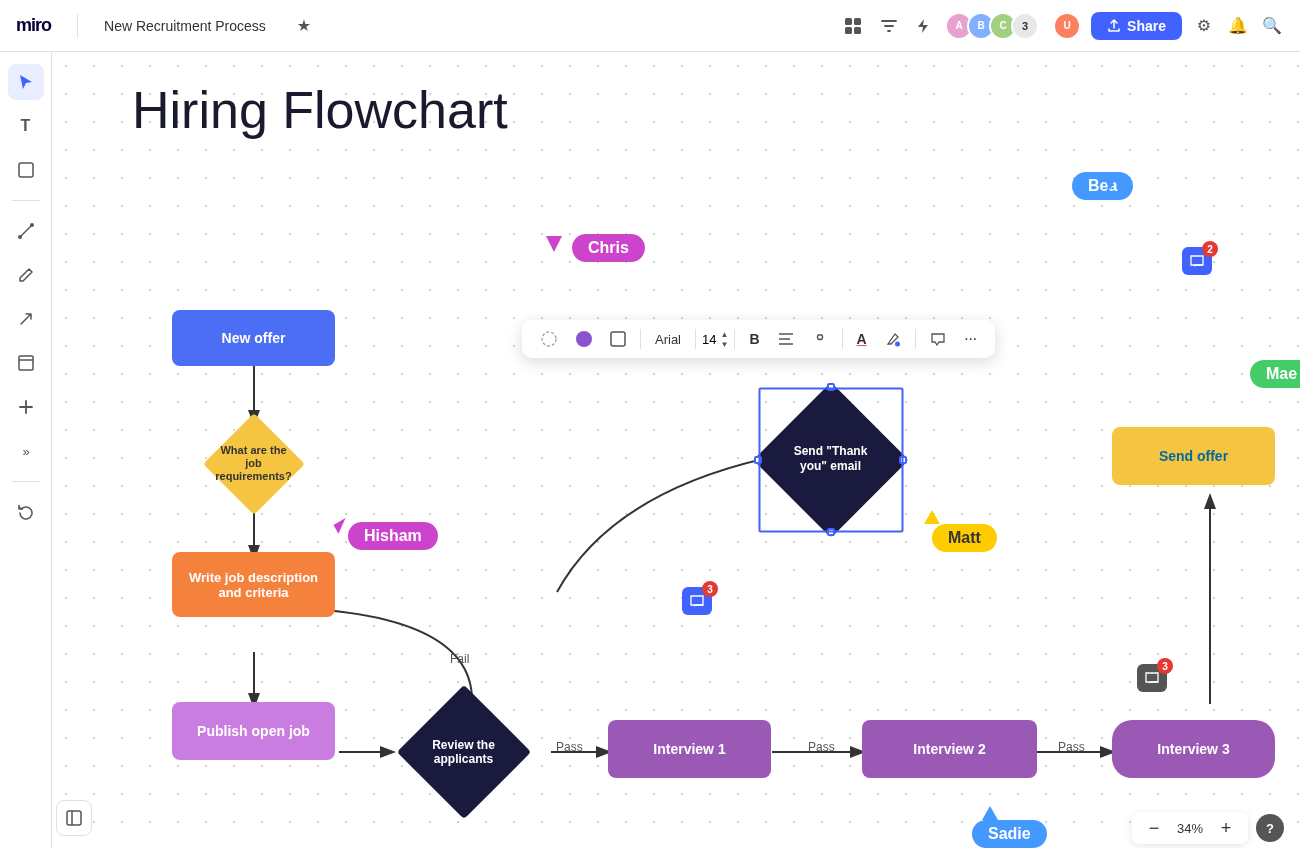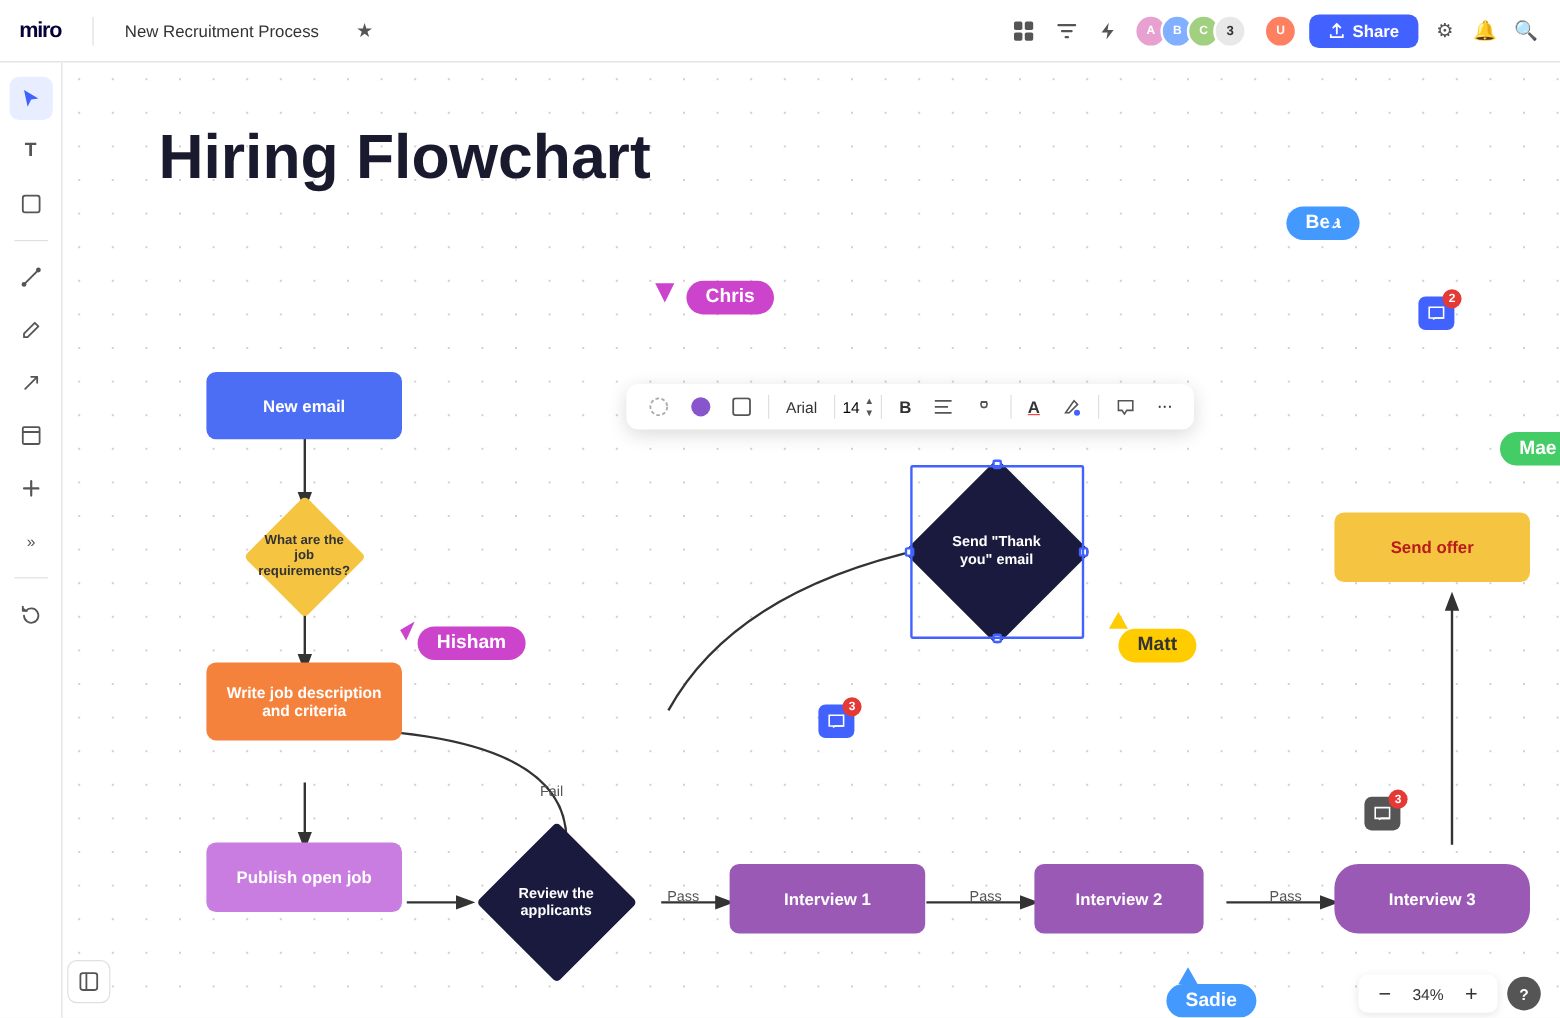--- a/index.html
+++ b/index.html
@@ -100,21 +100,21 @@
     .zoom-controls {
       display: flex; align-items: center; gap: 6px; pointer-events: all;
       background: #fff; border-radius: 8px; padding: 4px 10px;
       box-shadow: 0 2px 8px rgba(0,0,0,0.1);
     }
     .zoom-btn { width: 24px; height: 24px; border: none; background: none; cursor: pointer; font-size: 18px; color: #333; display: flex; align-items: center; justify-content: center; }
     .zoom-pct { font-size: 13px; font-weight: 500; color: #333; min-width: 36px; text-align: center; }
     .help-btn { width: 28px; height: 28px; border-radius: 50%; background: #555; color: #fff; font-size: 13px; font-weight: 700; display: flex; align-items: center; justify-content: center; cursor: pointer; pointer-events: all; margin-left: 8px; }
 
     
-    .canvas-title { position: absolute; top: 49px; left: 80px; font-size: 52px; font-weight: 700; color: #1a1a2e; text-align: right; }
+    .canvas-title { position: absolute; top: 28px; left: 80px; font-size: 52px; font-weight: 400; color: #1a1a2e; text-align: right; }
 
     
     #panel-toggle { position: absolute; bottom: 12px; left: 4px; width: 36px; height: 36px; border-radius: 8px; background: #fff; border: 1px solid #e0e0e0; display: flex; align-items: center; justify-content: center; cursor: pointer; z-index: 6; }
   </style>
 </head>
 <body>
 
 <div id="topbar">
   <span id="miro-logo">miro</span>
   <div style="width:1px;height:24px;background:#e0e0e0;"></div>
@@ -244,21 +244,21 @@
       <path d="M505 540 Q560 440 720 405" stroke="#333" stroke-width="2" fill="none" marker-end="url(#arrow)"></path>
 
       <defs>
         <marker id="arrow" markerWidth="8" markerHeight="8" refX="6" refY="3" orient="auto">
           <path d="M0,0 L0,6 L8,3 z" fill="#333"></path>
         </marker>
       </defs>
     </svg>
 
     <div class="fc-box" style="left:120px;top:258px;width:163px;height:56px;background:#4c6ef5;">
-      <span>New email</span>
+      <span>New offer</span>
     </div>
 
     <div class="fc-diamond" style="left:120px;top:366px;width:163px;height:92px;">
       <div style="position:relative;width:80px;height:80px;">
         <div style="position:absolute;top:50%;left:50%;transform:translate(-50%,-50%) rotate(45deg);width:72px;height:72px;background:#f5c542;border-radius:4px;"></div>
         <div style="position:absolute;top:50%;left:50%;transform:translate(-50%,-50%);text-align:center;font-size:11px;font-weight:700;color:#333;width:80px;line-height:1.2;">
           <span>What are the job requirements?</span>
         </div>
       </div>
     </div>
@@ -292,29 +292,29 @@
       <div style="position:absolute;bottom:-4px;left:50%;transform:translateX(-50%);width:8px;height:8px;background:#fff;border:2px solid #4262ff;border-radius:2px;"></div>
       <div style="position:absolute;left:-4px;top:50%;transform:translateY(-50%);width:8px;height:8px;background:#fff;border:2px solid #4262ff;border-radius:2px;"></div>
       <div style="position:absolute;right:-4px;top:50%;transform:translateY(-50%);width:8px;height:8px;background:#fff;border:2px solid #4262ff;border-radius:2px;"></div>
       <div style="position:absolute;top:50%;left:50%;transform:translate(-50%,-50%);width:145px;height:145px;border:2px solid #4262ff;border-radius:2px;pointer-events:none;"></div>
     </div>
 
     <div class="fc-box" style="left:556px;top:668px;width:163px;height:58px;background:#9b59b6;">
       <span>Interview 1</span>
     </div>
 
-    <div class="fc-box" style="left:810px;top:668px;width:141px;height:58px;background:#9b59b6;">
+    <div class="fc-box" style="left:810px;top:668px;width:175px;height:58px;background:#9b59b6;">
       <span>Interview 2</span>
     </div>
 
     <div class="fc-box" style="left:1060px;top:668px;width:163px;height:58px;background:#9b59b6;border-radius:20px;">
       <span>Interview 3</span>
     </div>
 
-    <div class="fc-box" style="left:1060px;top:375px;width:163px;height:58px;background:#f5c542;color:#b91c1c;">
+    <div class="fc-box" style="left:1060px;top:375px;width:163px;height:58px;background:#f5c542;color:#0369a1;">
       <span>Send offer</span>
     </div>
 
     <div style="position:absolute;left:504px;top:688px;font-size:12px;color:#555;">Pass</div>
     <div style="position:absolute;left:756px;top:688px;font-size:12px;color:#555;">Pass</div>
     <div style="position:absolute;left:1006px;top:688px;font-size:12px;color:#555;">Pass</div>
     <div style="position:absolute;left:398px;top:600px;font-size:12px;color:#555;">Fail</div>
 
     <div style="position:absolute;top:182px;left:520px;">
       <div class="cursor-label" style="background:#cc44cc;">Chris</div>

